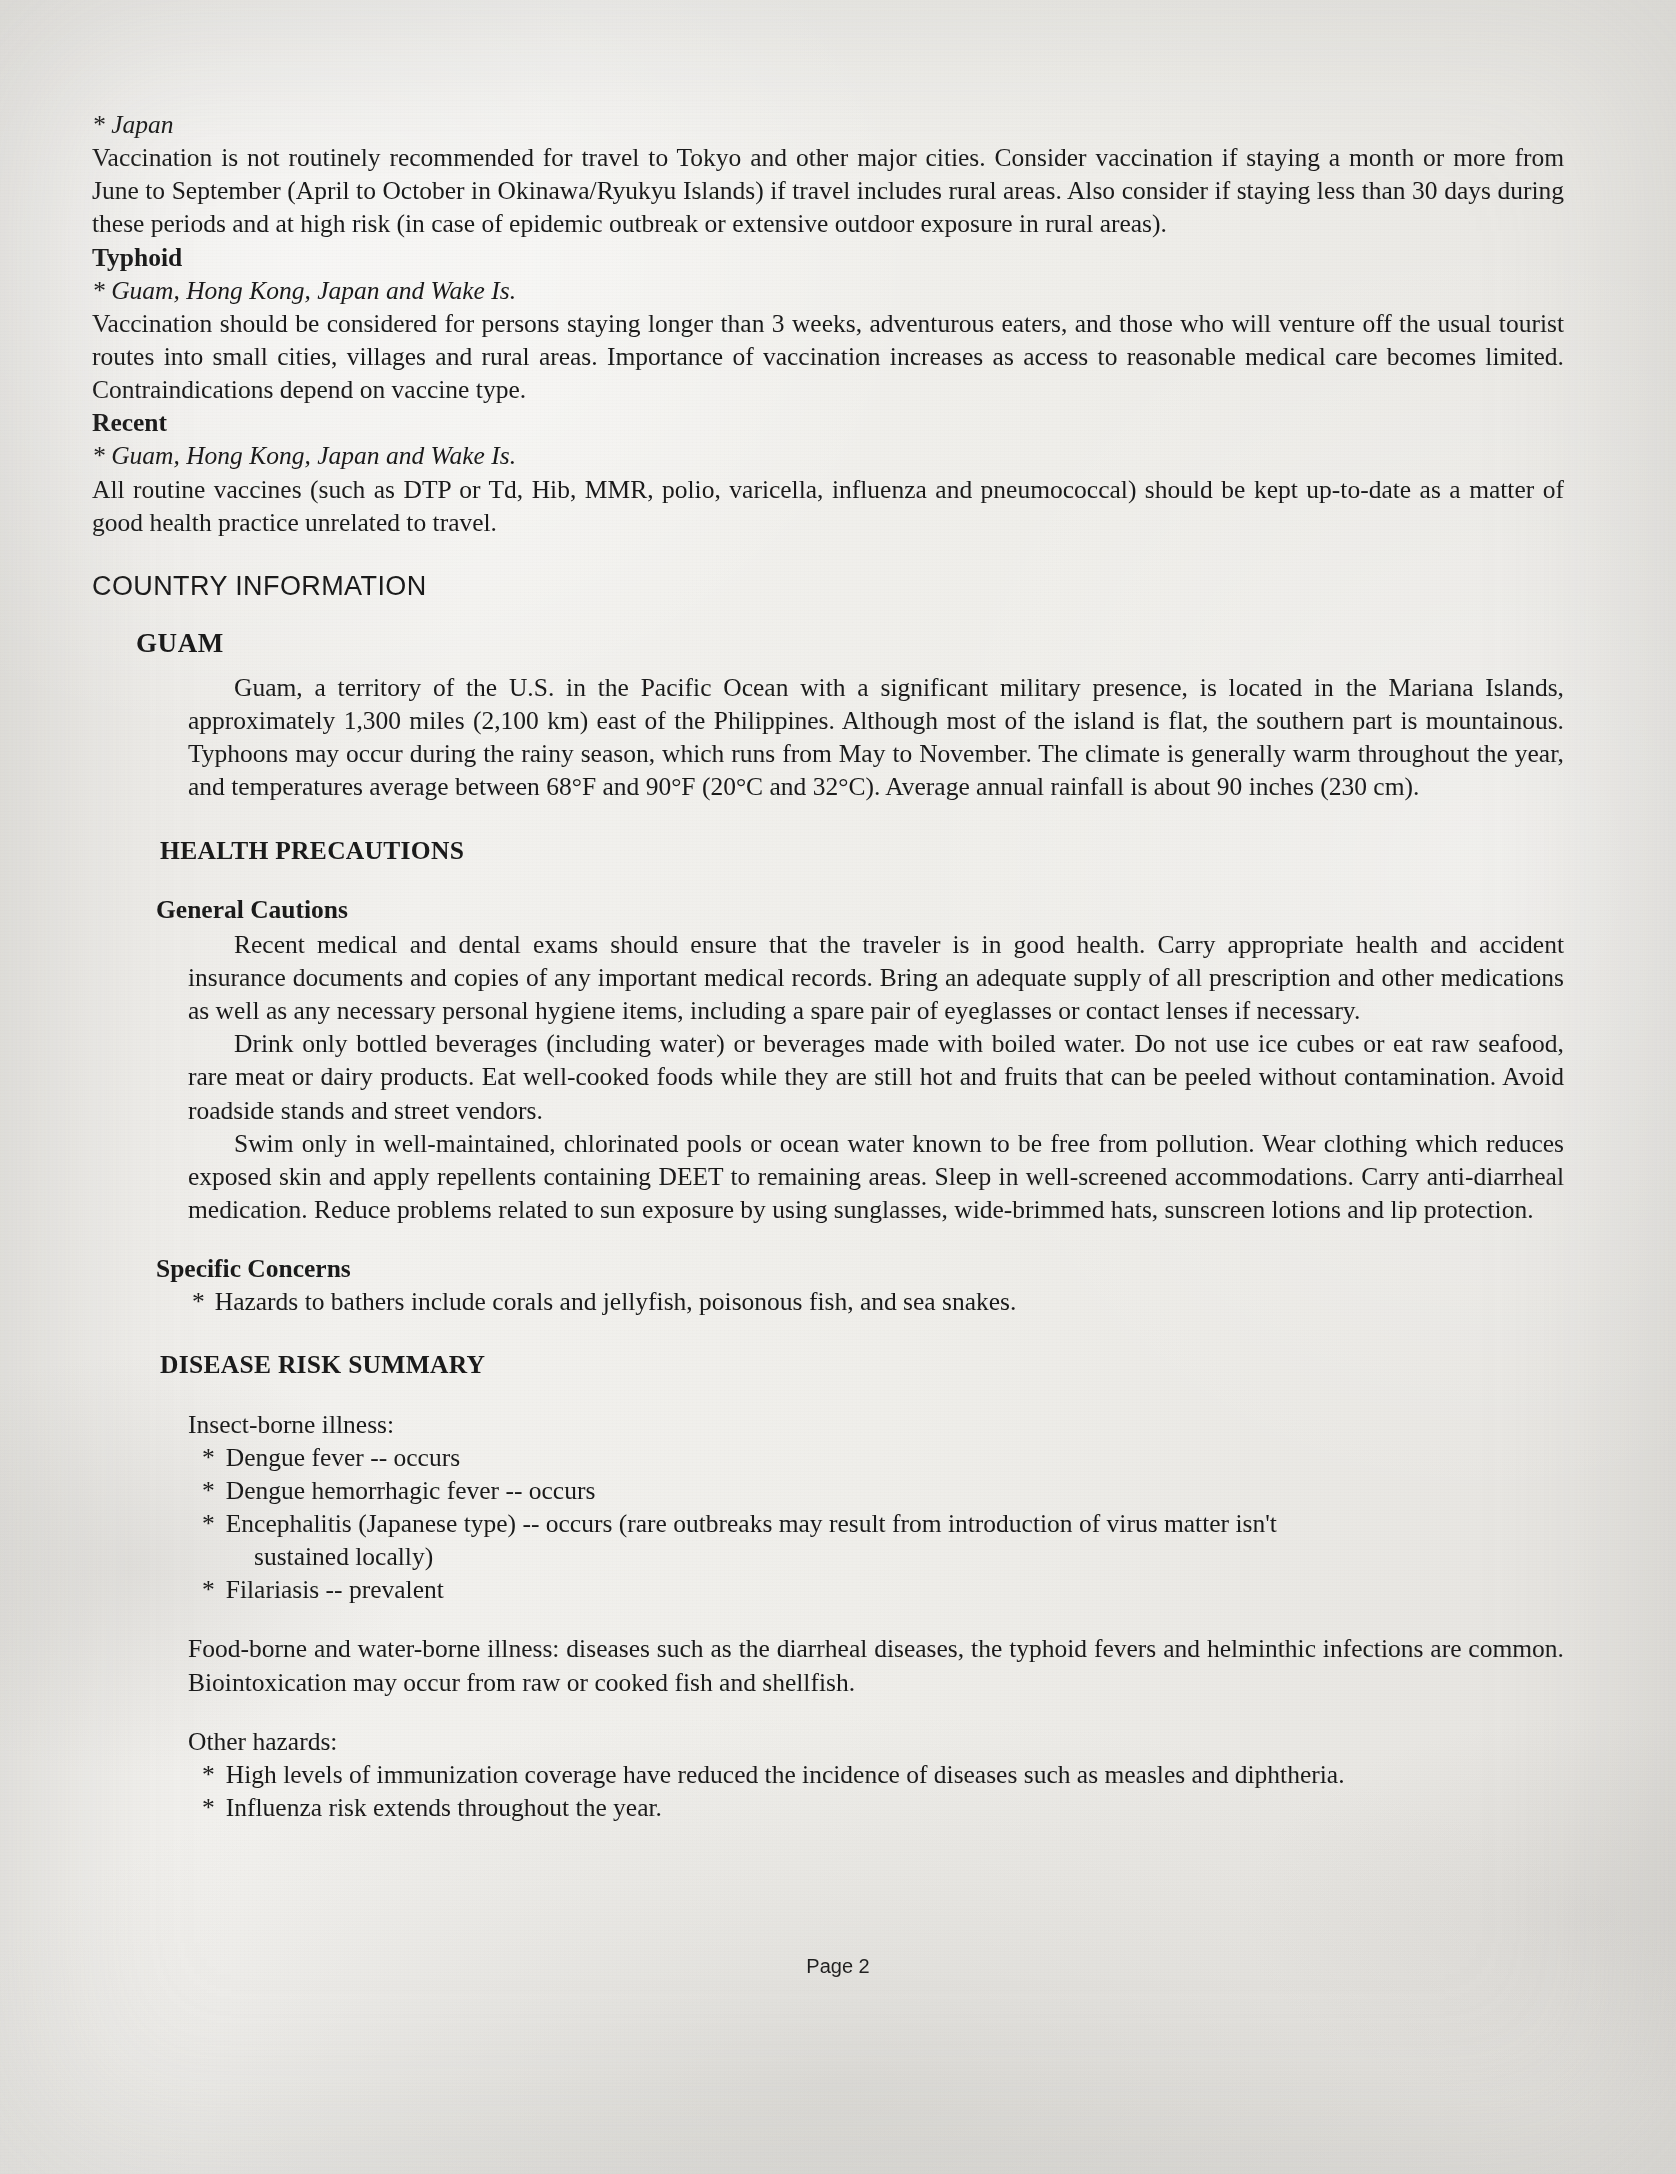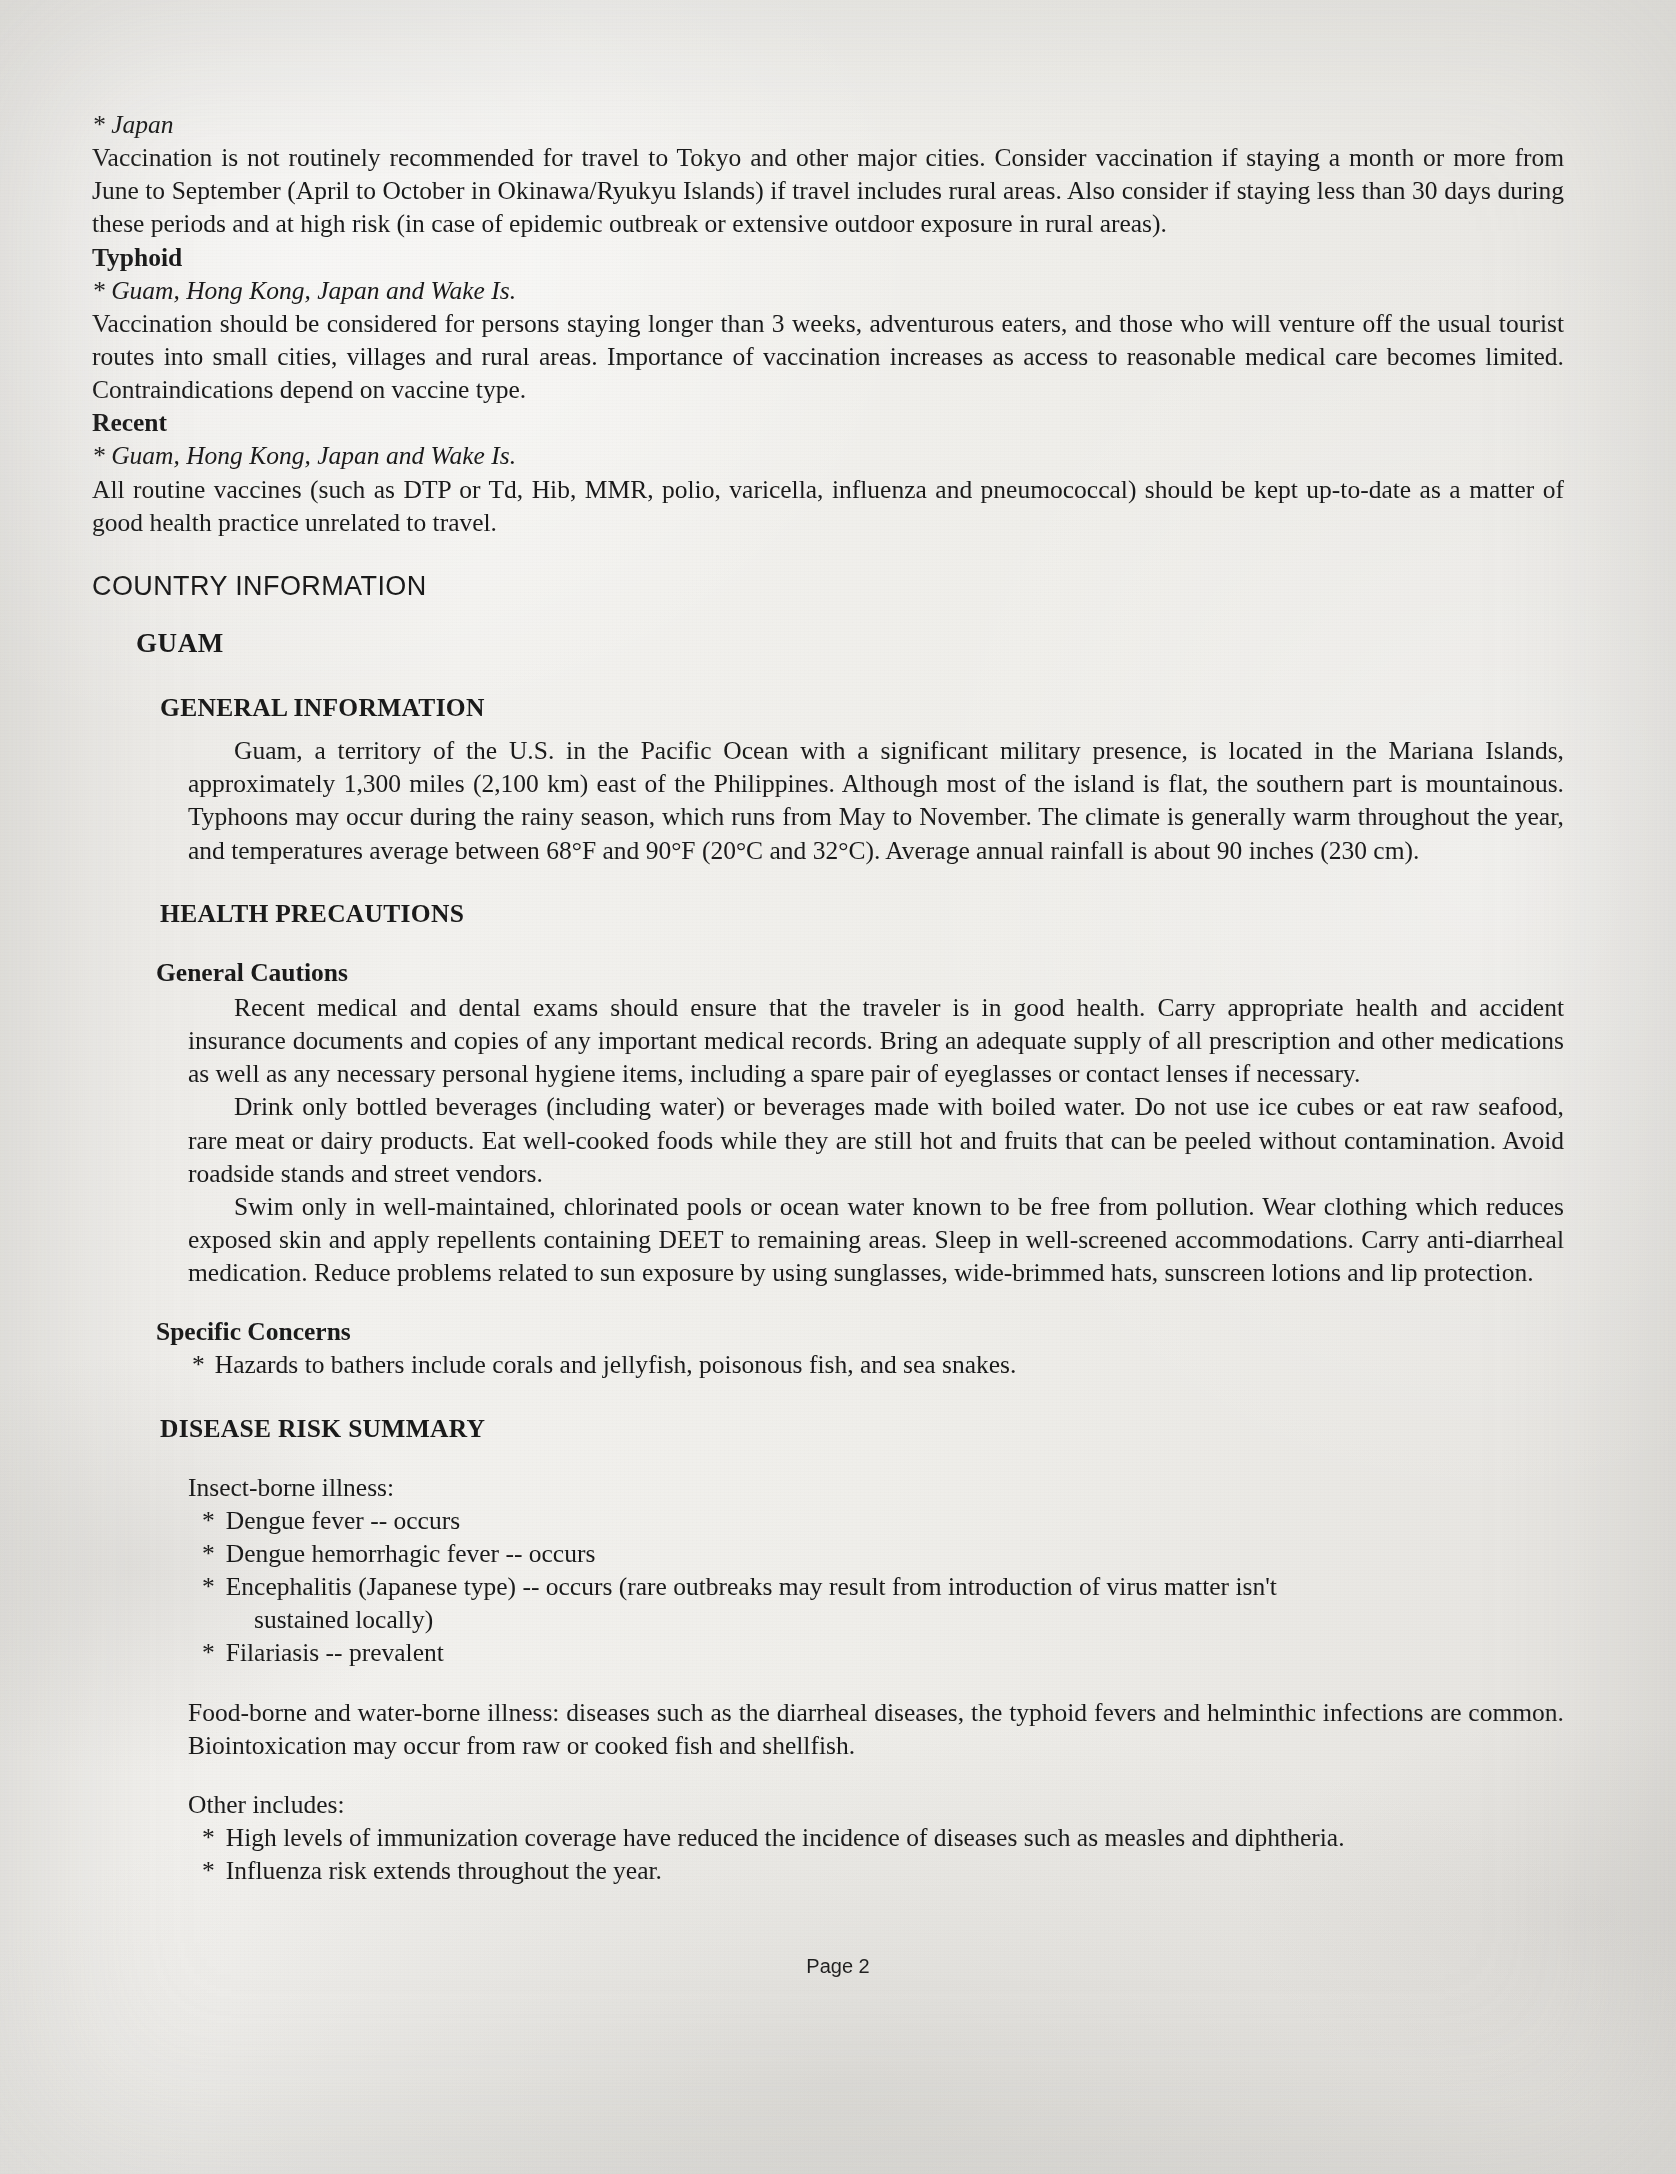--- a/index.html
+++ b/index.html
@@ -181,21 +181,20 @@
     <div>
       <div class="lvl1 sub-head">Recent</div>
       <div class="lvl2 country-line">* Guam, Hong Kong, Japan and Wake Is.</div>
       <div class="lvl3 para">All routine vaccines (such as DTP or Td, Hib, MMR, polio, varicella, influenza and pneumococcal) should be kept up-to-date as a matter of good health practice unrelated to travel.</div>
     </div>
 
     <div class="section-sans">COUNTRY INFORMATION</div>
 
     <div class="country-name">GUAM</div>
 
-    <div class="block-head">GENERAL INFORMATION</div>
     <div class="body-block para indent">Guam, a territory of the U.S. in the Pacific Ocean with a significant military presence, is located in the Mariana Islands, approximately 1,300 miles (2,100 km) east of the Philippines.  Although most of the island is flat, the southern part is mountainous.  Typhoons may occur during the rainy season, which runs from May to November.  The climate is generally warm throughout the year, and temperatures average between 68°F and 90°F (20°C and 32°C).  Average annual rainfall is about 90 inches (230 cm).</div>
 
     <div class="block-head">HEALTH PRECAUTIONS</div>
 
     <div class="minor-head">General Cautions</div>
 
     <div class="body-block" style="margin-top:2px;">
       <div class="para indent">Recent medical and dental exams should ensure that the traveler is in good health.  Carry appropriate health and accident insurance documents and copies of any important medical records.  Bring an adequate supply of all prescription and other medications as well as any necessary personal hygiene items, including a spare pair of eyeglasses or contact lenses if necessary.</div>
       <div class="para indent">Drink only bottled beverages (including water) or beverages made with boiled water.  Do not use ice cubes or eat raw seafood, rare meat or dairy products.  Eat well-cooked foods while they are still hot and fruits that can be peeled without contamination.  Avoid roadside stands and street vendors.</div>
       <div class="para indent">Swim only in well-maintained, chlorinated pools or ocean water known to be free from pollution.  Wear clothing which reduces exposed skin and apply repellents containing DEET to remaining areas.  Sleep in well-screened accommodations.  Carry anti-diarrheal medication. Reduce problems related to sun exposure by using sunglasses, wide-brimmed hats, sunscreen lotions and lip protection.</div>
@@ -221,21 +220,21 @@
         <span class="star">*</span><span>Encephalitis (Japanese type) -- occurs (rare outbreaks may result from introduction of virus matter isn't</span>
         <span class="cont">sustained locally)</span>
       </li>
       <li>
         <span class="star">*</span><span>Filariasis -- prevalent</span>
       </li>
     </ul>
 
     <div class="plain-para">Food-borne and water-borne illness:  diseases such as the diarrheal diseases, the typhoid fevers and helminthic infections are common. Biointoxication may occur from raw or cooked fish and shellfish.</div>
 
-    <div class="group-label">Other includes:</div>
+    <div class="group-label">Other hazards:</div>
 
     <ul class="bullets">
       <li>
         <span class="star">*</span><span>High levels of immunization coverage have reduced the incidence of diseases such as measles and diphtheria.</span>
       </li>
       <li>
         <span class="star">*</span><span>Influenza risk extends throughout the year.</span>
       </li>
     </ul>
 

